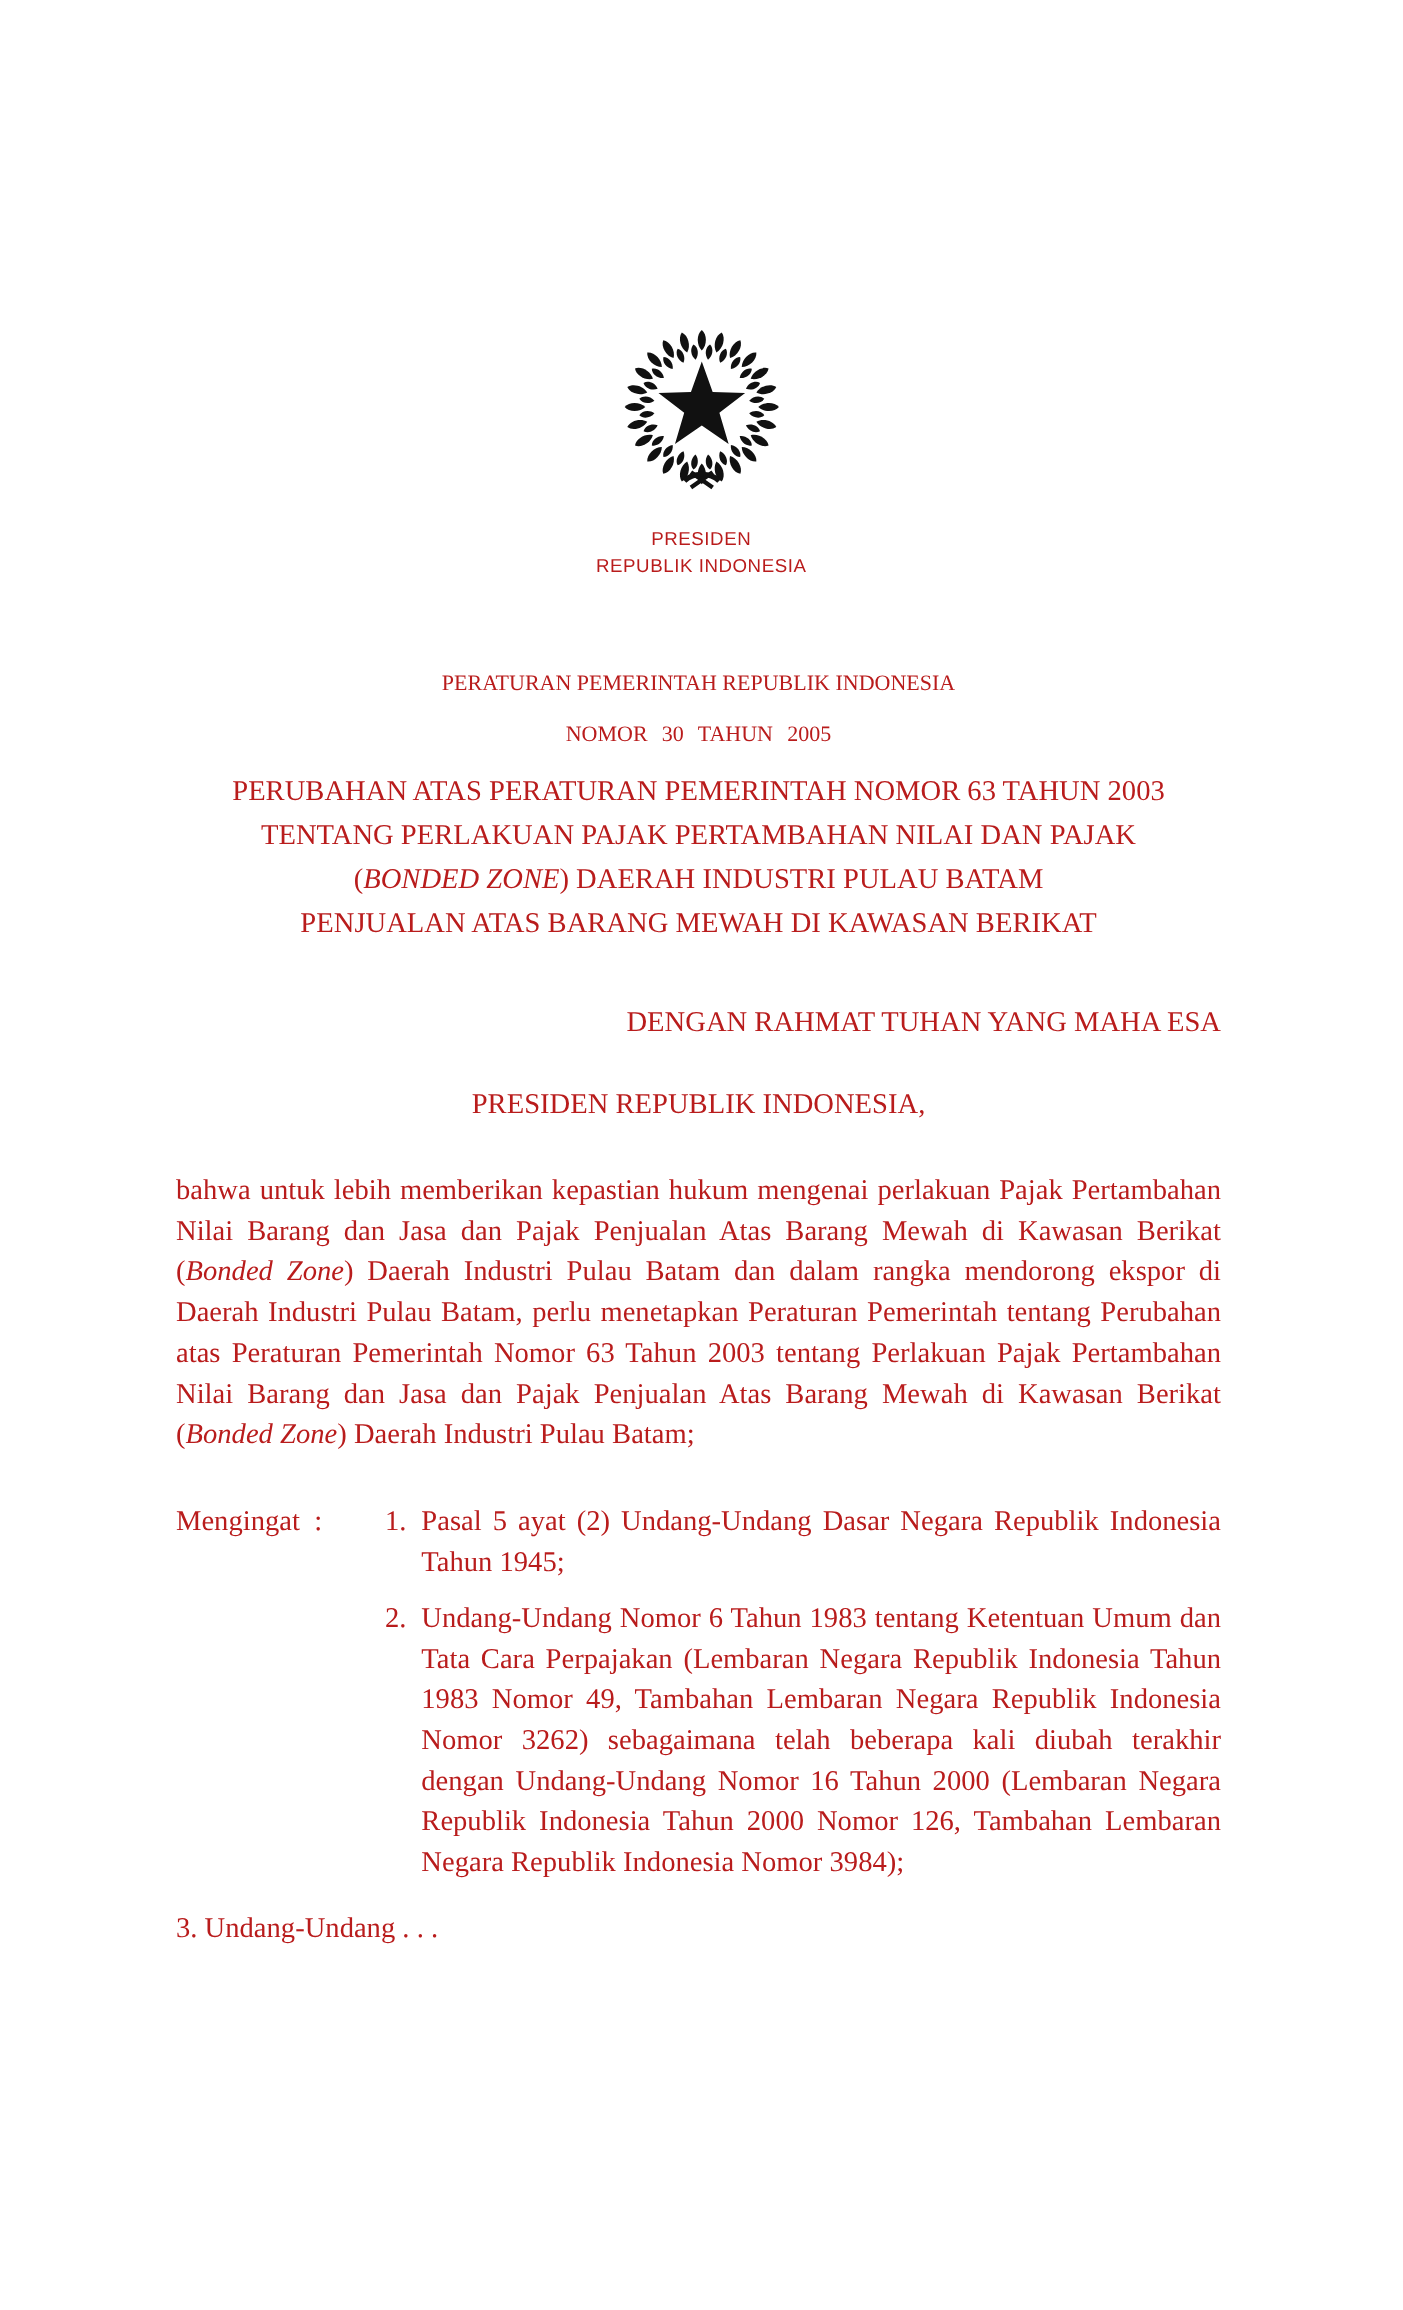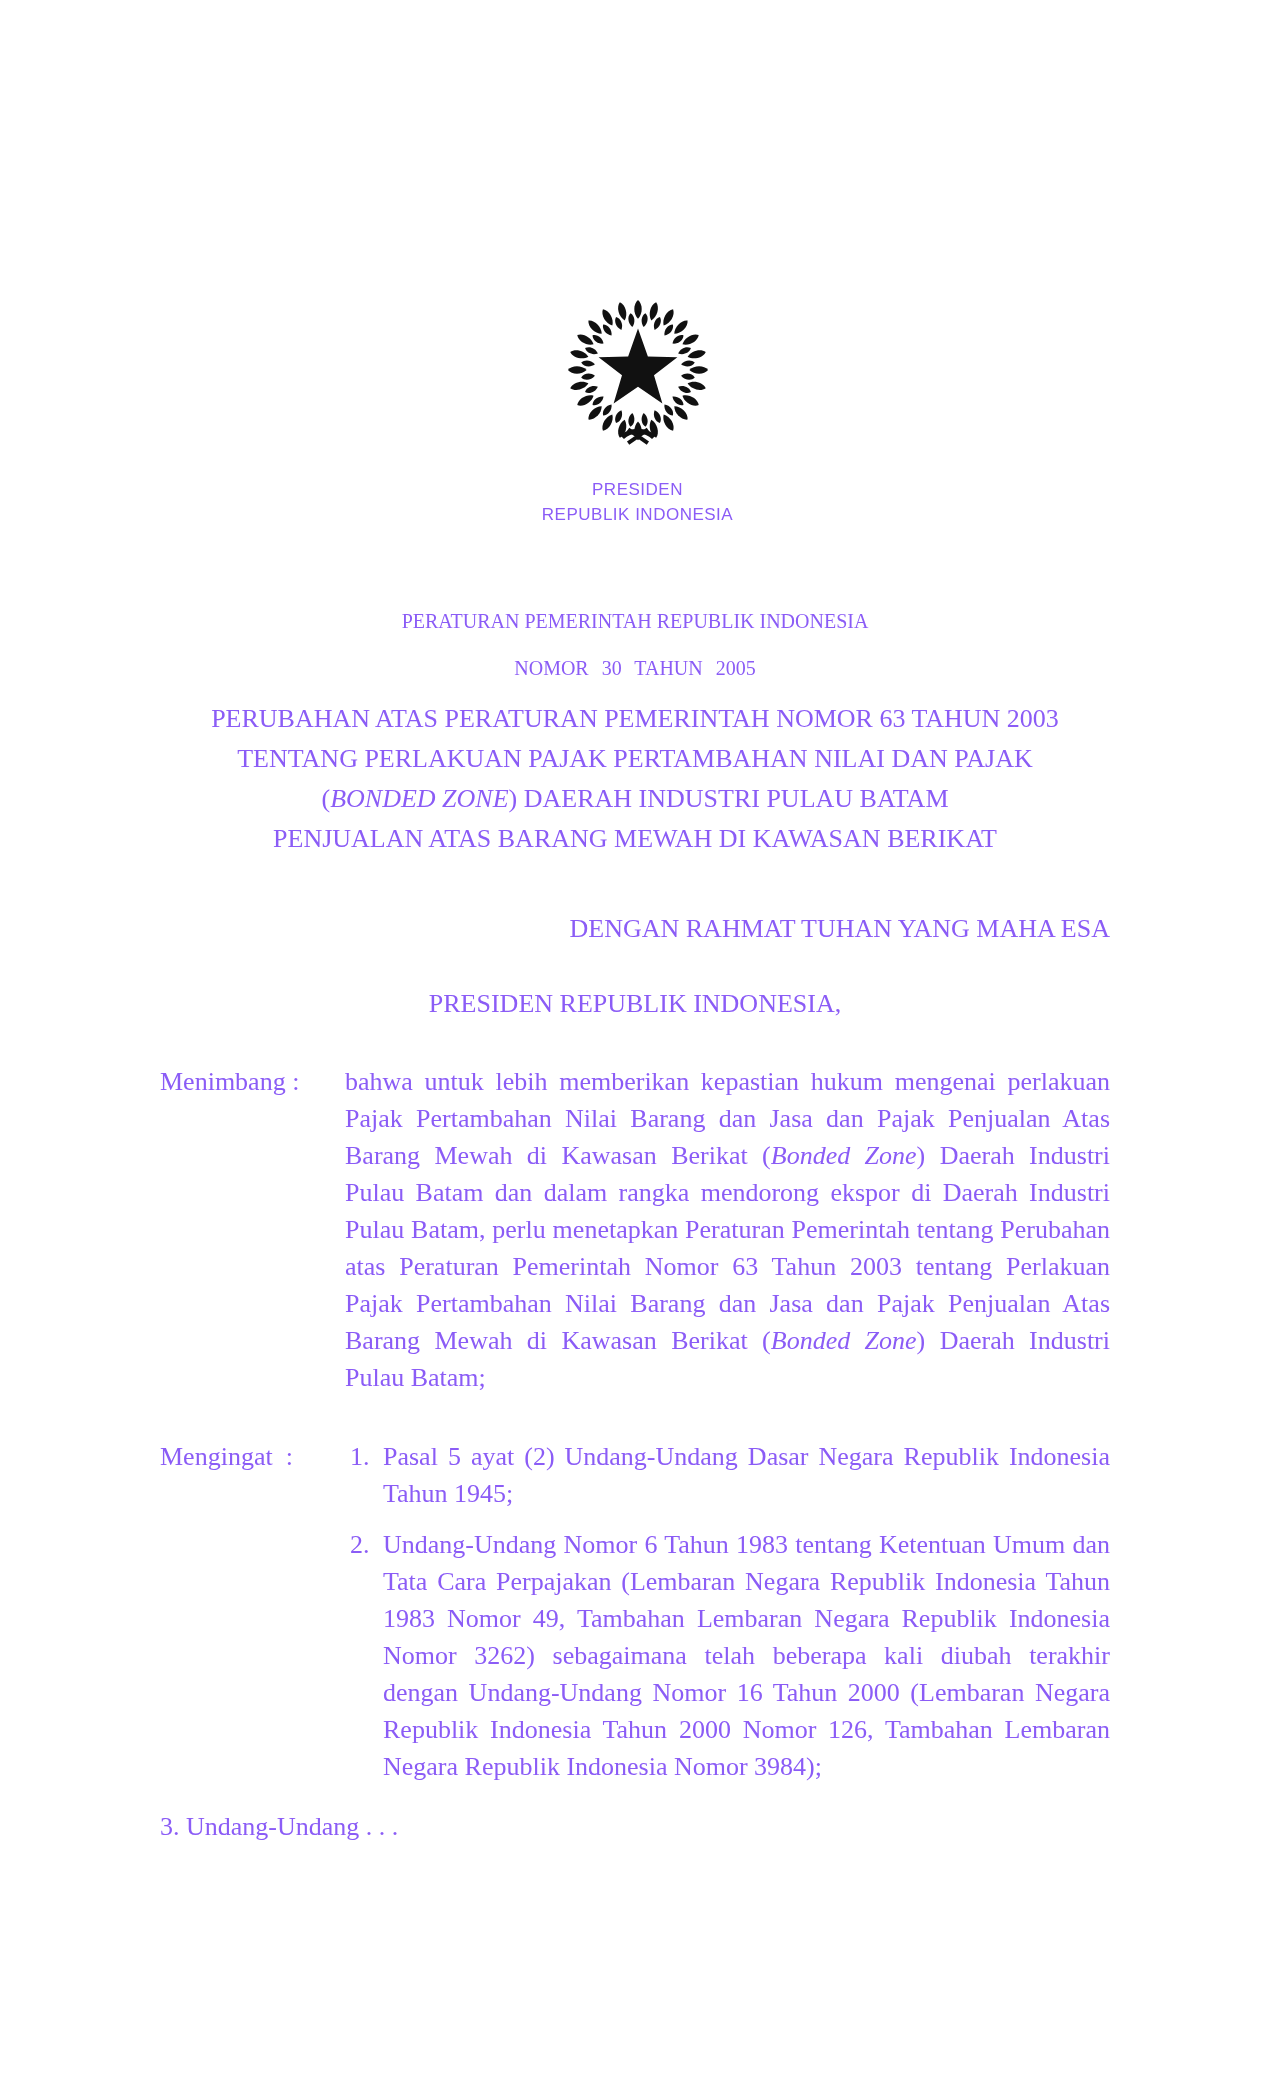--- a/index.html
+++ b/index.html
@@ -1,20 +1,20 @@
 <!DOCTYPE html>
 <html><head>
 <meta charset="utf-8">
 <style>
   html,body{margin:0;padding:0;background:#ffffff;}
   .page{
     position:relative;
     width:1275px;height:2100px;
     background:#ffffff;
-    color:#8b5cf6;
+    color:#b91c1c;
     font-family:"Liberation Serif","DejaVu Serif",serif;
     overflow:hidden;
   }
   .emblem{
     display:block;
     width:158px;height:158px;
     margin:293px auto 0 auto;
   }
   .letterhead{
     margin-top:26px;
@@ -145,21 +145,20 @@
       <div><span>PERUBAHAN ATAS PERATURAN PEMERINTAH NOMOR 63 TAHUN 2003</span></div>
       <div><span>TENTANG PERLAKUAN PAJAK PERTAMBAHAN NILAI DAN PAJAK</span></div>
       <div><span>(</span><i>BONDED ZONE</i><span>) DAERAH INDUSTRI PULAU BATAM</span></div>
       <div><span>PENJUALAN ATAS BARANG MEWAH DI KAWASAN BERIKAT</span></div>
     </div>
 
     <div class="invocation">DENGAN RAHMAT TUHAN YANG MAHA ESA</div>
     <div class="authority">PRESIDEN REPUBLIK INDONESIA,</div>
 
     <div class="clause clause-menimbang">
-      <div class="label-col">Menimbang :</div>
       <div class="body-col"><span>bahwa untuk lebih memberikan kepastian hukum mengenai perlakuan Pajak Pertambahan Nilai Barang dan Jasa dan Pajak Penjualan Atas Barang Mewah di Kawasan Berikat (</span><i>Bonded Zone</i><span>) Daerah Industri Pulau Batam dan dalam rangka mendorong ekspor di Daerah Industri Pulau Batam, perlu menetapkan Peraturan Pemerintah tentang Perubahan atas Peraturan Pemerintah Nomor 63 Tahun 2003 tentang Perlakuan Pajak Pertambahan Nilai Barang dan Jasa dan Pajak Penjualan Atas Barang Mewah di Kawasan Berikat (</span><i>Bonded Zone</i><span>) Daerah Industri Pulau Batam;</span></div>
     </div>
 
     <div class="clause clause-mengingat">
       <div class="label-col">Mengingat  :</div>
       <div class="body-col">
         <div class="list-item">
           <div class="item-num">1.</div>
           <div class="item-body"><span>Pasal 5 ayat (2) Undang-Undang Dasar Negara Republik Indonesia Tahun 1945;</span></div>
         </div>

